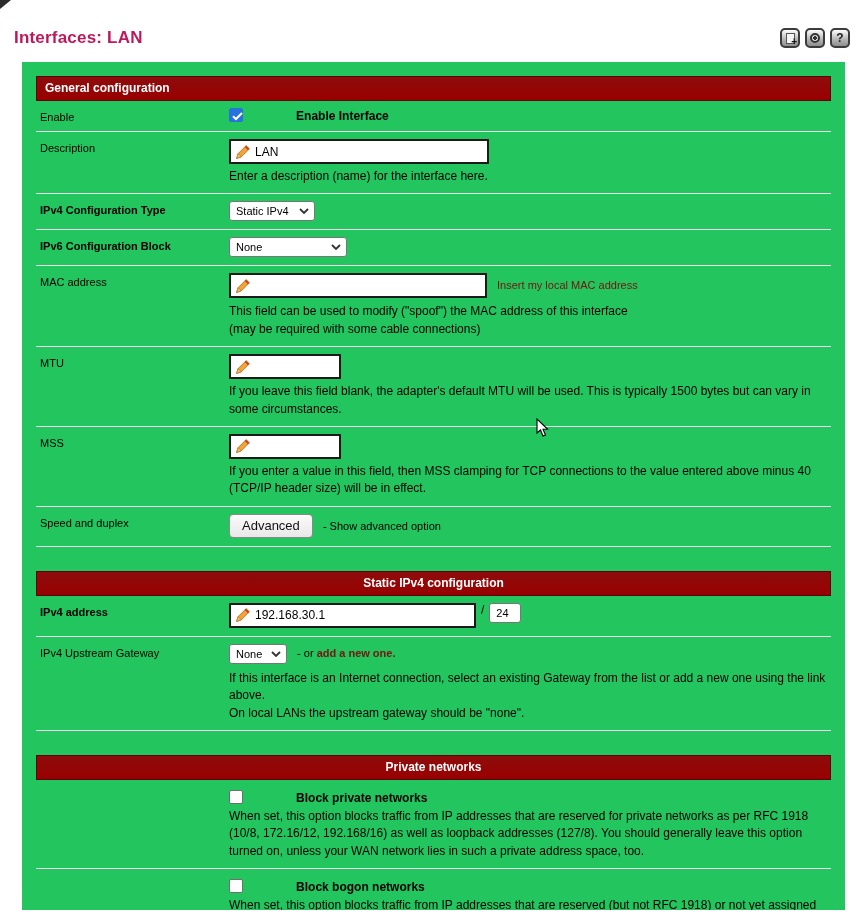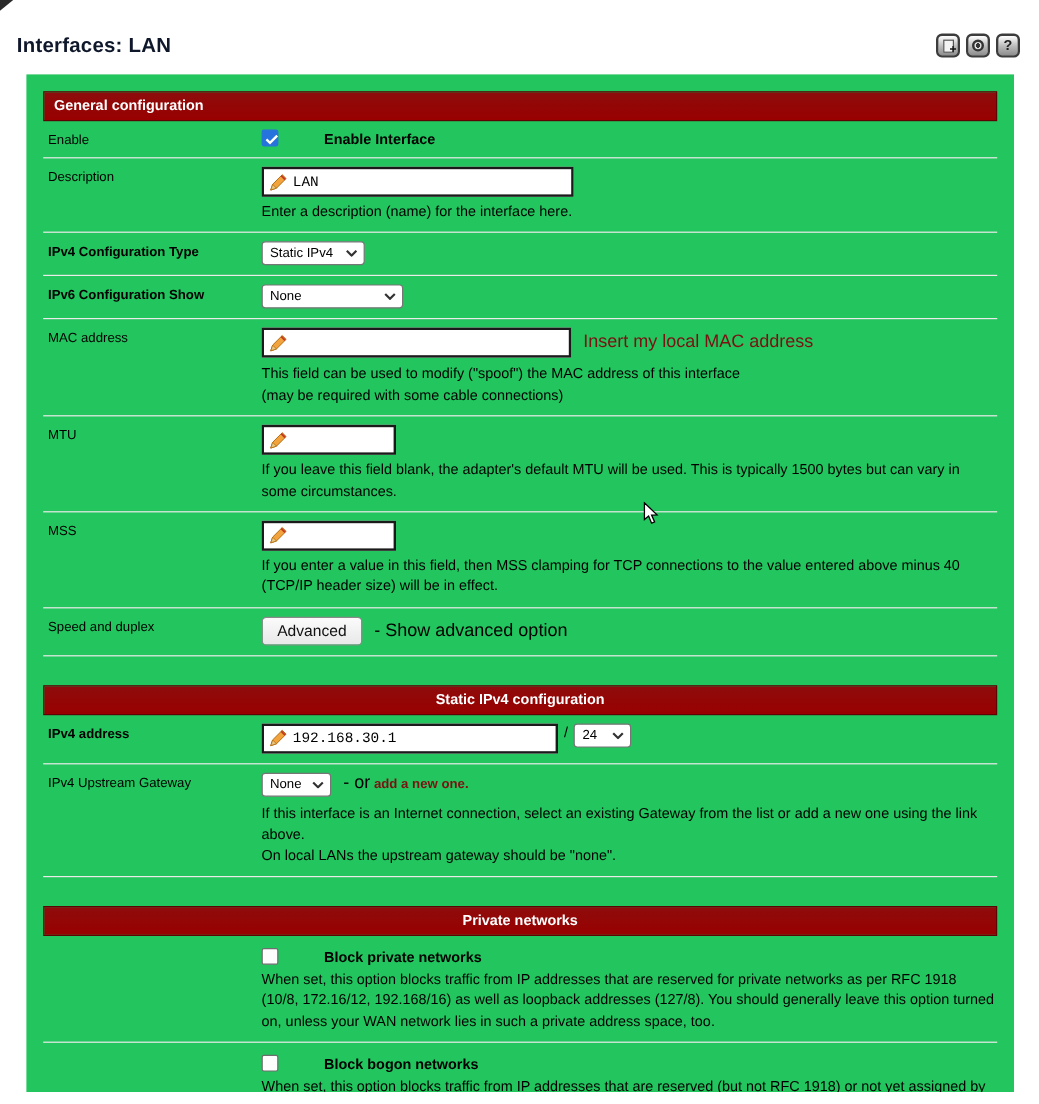--- a/index.html
+++ b/index.html
@@ -2,64 +2,64 @@
 <html><head>
 <meta charset="utf-8">
 <style>
   * { margin:0; padding:0; box-sizing:border-box; }
   html,body { width:866px; height:920px; background:#fff; overflow:hidden;
               font-family:"Liberation Sans", sans-serif; color:#000; }
   .corner-wedge { position:absolute; top:0; left:0; width:0; height:0;
                   border-top:9px solid #2a2a2a; border-right:11px solid transparent; }
   
   .page-header { position:relative; padding:28px 14px 0 14px; height:62px; }
-  .page-title { font-size:17px; font-weight:bold; color:#0f172a; letter-spacing:.2px; }
+  .page-title { font-size:17px; font-weight:bold; color:#be185d; letter-spacing:.2px; }
   .hdr-icons { position:absolute; right:16px; top:28px; display:flex; gap:5px; }
   .ibtn { width:20px; height:20px; border:2px solid #3c3c3c; border-radius:5px;
           background:linear-gradient(#ffffff,#b9b9b9 55%,#8e8e8e);
           display:flex; align-items:center; justify-content:center;
           font-weight:bold; font-size:12px; color:#222; position:relative; cursor:pointer; }
   .ibtn .doc { width:9px; height:11px; background:#f4f4f4; border:1px solid #555; }
   .ibtn .plus { position:absolute; right:1px; bottom:-1px; font-size:10px; font-weight:bold; color:#111; line-height:10px; }
   .ibtn .ring { width:10px; height:10px; border:2.5px solid #333; border-radius:50%;
                 background:radial-gradient(circle at 50% 50%, #333 0 2px, #ddd 2px); }
   
   .panel { margin:0 auto; width:823px; margin-left:22px; background:#22c55e;
            height:848px; padding:14px 14px 0 14px; overflow:hidden; }
   .secbar { background:linear-gradient(#8e0c0c,#990000); border:1px solid #5c0303;
             color:#fff; font-weight:bold; font-size:12px; padding:4px 8px 5px 8px; }
   .secbar.gap { margin-top:24px;text-align:center; }
-  .row { display:flex; border-bottom:1px solid #ebebeb; padding:7px 0 8px 0; }
+  .row { display:flex; border-bottom:1px solid #ebebeb; padding:7px 0 8px 0;gap:11px; }
   .row.last { border-bottom:none; }
   .lbl { width:182px; flex:none; font-size:11px; padding:3px 6px 0 4px; }
   .lbl.b { font-weight:bold; }
   .val { flex:1; font-size:11px; }
   .help { font-size:12px; margin-top:4px; line-height:1.45; padding-right:2px; }
   
   .tinput { display:inline-flex; align-items:center; gap:4px; background:#fff;
             border:2px solid #1a1a1a; height:25px; padding:0 4px; vertical-align:middle; }
   .tinput input { border:none; outline:none; font-size:12px;
-                  font-family:Liberation Mono, monospace; background:transparent; height:19px; }
+                  font-family:Liberation Sans, sans-serif; background:transparent; height:19px; }
   .w-desc input { width:228px; } .w-mac input { width:226px; }
   .w-sm input { width:80px; } .w-ip input { width:215px; }
   .pencil { flex:none; width:16px; height:16px; }
   .sel { display:inline-flex; align-items:center; justify-content:space-between;
          background:#fff; border:1px solid #767676; border-radius:3px;
          font-size:11px; padding:3px 5px 3px 6px; gap:8px; cursor:pointer; vertical-align:middle; }
   .chk { width:14px; height:14px; border:1px solid #6e6e6e; border-radius:2px;
          background:#fdfdfd; display:inline-block; vertical-align:-3px; cursor:pointer; flex:none; }
   .chk.on { background:#2673de; border-color:#2673de; position:relative; }
   .chk.on svg { position:absolute; left:1.5px; top:2.5px; }
-  .chklabel { font-size:12px; font-weight:bold; margin-left:7px; vertical-align:-1px;padding-left:28px; }
+  .chklabel { font-size:12px; font-weight:bold; margin-left:22px; vertical-align:-1px;padding-left:28px; }
   .btn { font-family:"Liberation Sans",sans-serif; font-size:13px; color:#111;
          background:linear-gradient(#fbfbfb,#e8e8e8); border:1px solid #8a8a8a;
          border-radius:4px; padding:3px 12px 4px 12px; cursor:pointer; }
   .redlink { color:#7a1212; text-decoration:none; cursor:pointer; }
   .redlink.b { font-weight:bold; }
-  .inline-note { font-size:15px; margin-left:7px; }
+  .inline-note { font-size:11px; margin-left:7px; }
   .slash { font-size:12px; margin:0 5px; }
   .sep-line { border-bottom:1px solid #ebebeb; }
   .cursor { position:absolute; left:536px; top:418px; pointer-events:none; }
 </style>
 </head>
 <body>
 
 <div class="corner-wedge"></div>
 
 <div class="page-header">
@@ -111,21 +111,21 @@
       <span class="sel" style="width:86px">
         <span>Static IPv4</span>
         <svg width="10" height="6">
             <path d="M1 1 L5 5 L9 1" stroke="#333" stroke-width="1.8" fill="none"></path>
           </svg>
       </span>
     </div>
   </div>
 
   <div class="row">
-    <div class="lbl b">IPv6 Configuration Show</div>
+    <div class="lbl b">IPv6 Configuration Block</div>
     <div class="val">
       <span class="sel" style="width:118px">
         <span>None</span>
         <svg width="10" height="6">
             <path d="M1 1 L5 5 L9 1" stroke="#333" stroke-width="1.8" fill="none"></path>
           </svg>
       </span>
     </div>
   </div>
 
@@ -192,21 +192,21 @@
     <div class="val" style="display:flex;align-items:flex-start">
       <span class="tinput w-ip">
         <svg class="pencil" viewBox="0 0 20 20">
             <path d="M2 18 L4 12 L14 2 L18 6 L8 16 Z" fill="#f2a33c" stroke="#b06a10" stroke-width="1"></path>
             <path d="M2 18 L4 12 L8 16 Z" fill="#e8c77d" stroke="#b06a10" stroke-width="0.8"></path>
             <path d="M13 3 L17 7" stroke="#c23b22" stroke-width="2"></path>
           </svg>
         <input type="text" value="192.168.30.1" style="">
       </span>
       <span class="slash">/</span>
-      <span class="sel" style="width:48px">
+      <span class="sel" style="width:32px">
         <span>24</span>
         <svg width="10" height="6">
             <path d="M1 1 L5 5 L9 1" stroke="#333" stroke-width="1.8" fill="none"></path>
           </svg>
       </span>
     </div>
   </div>
 
   <div class="row last">
     <div class="lbl">IPv4 Upstream Gateway</div>

